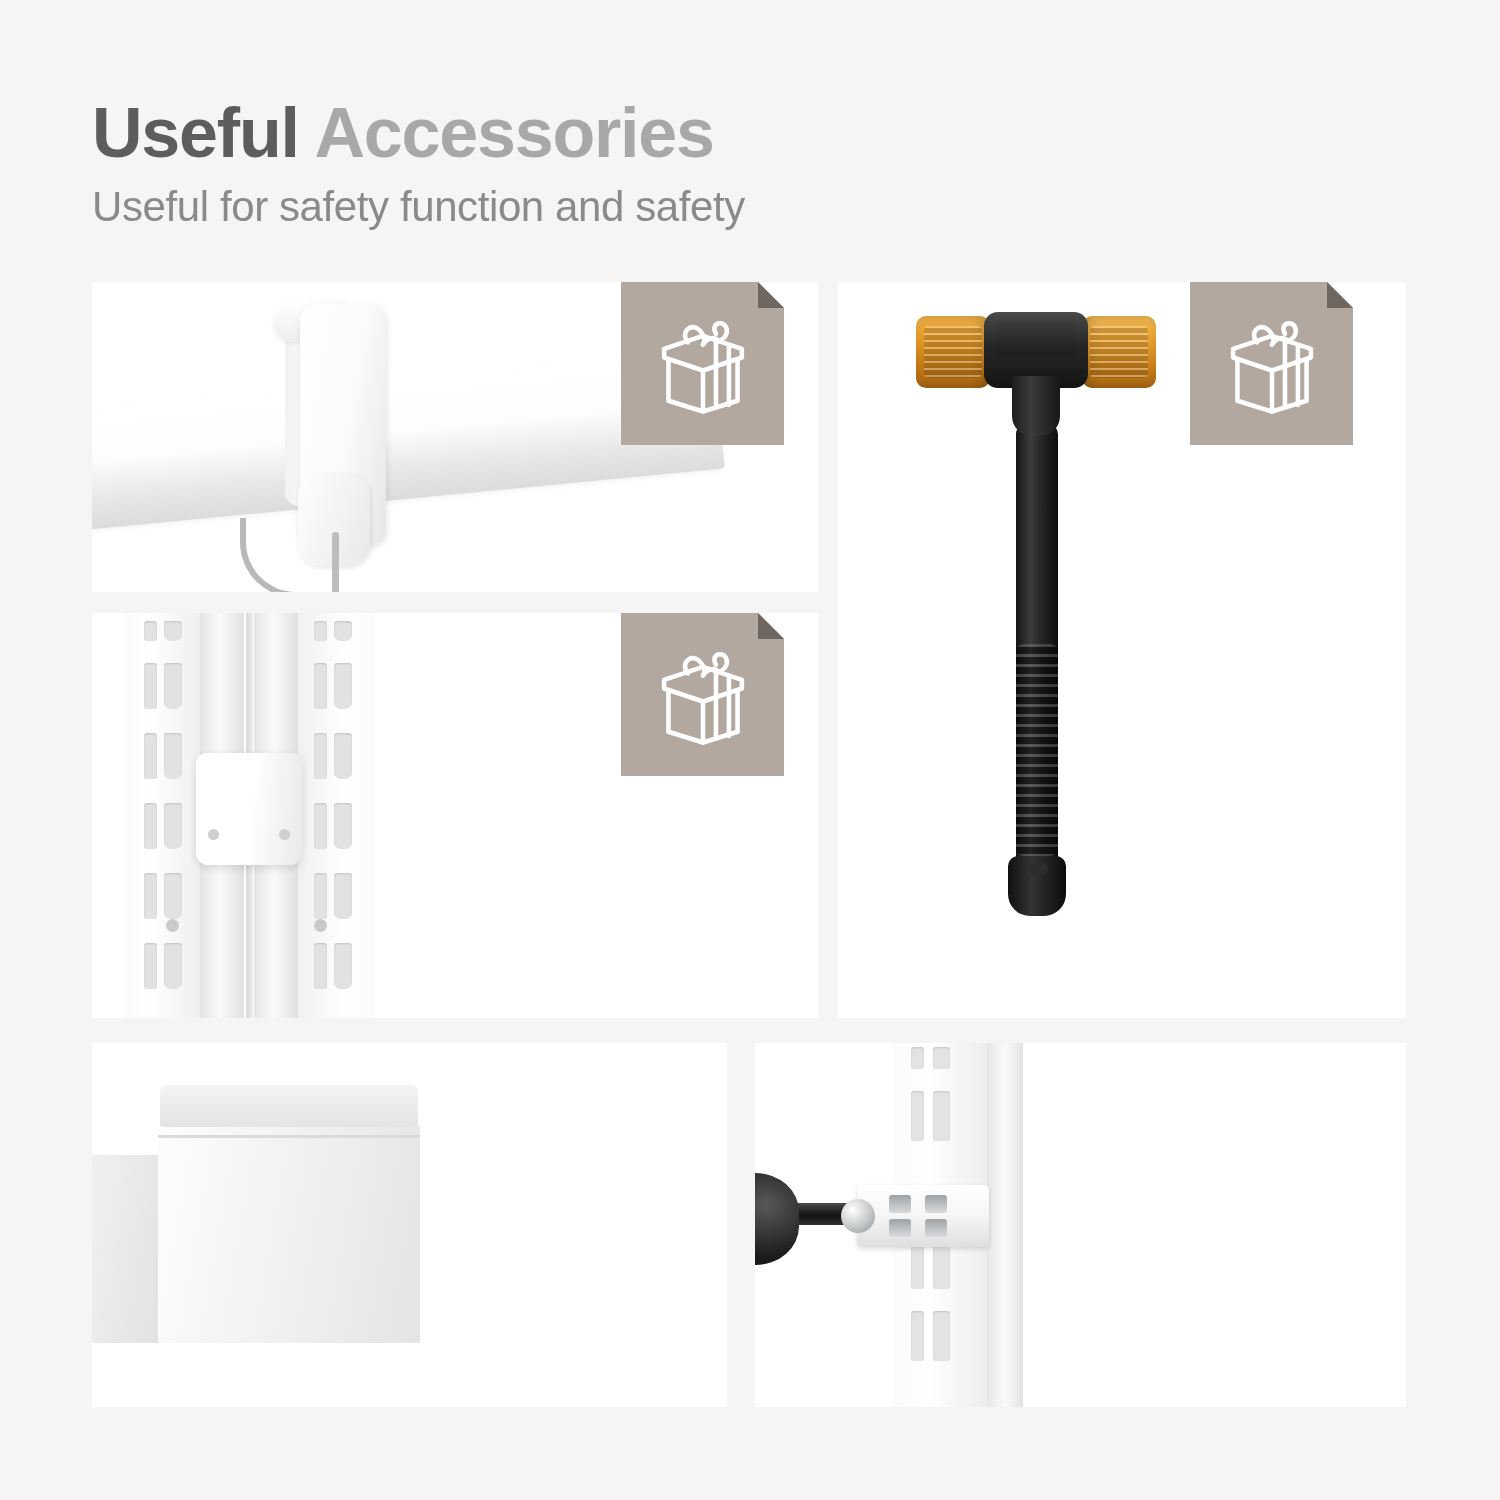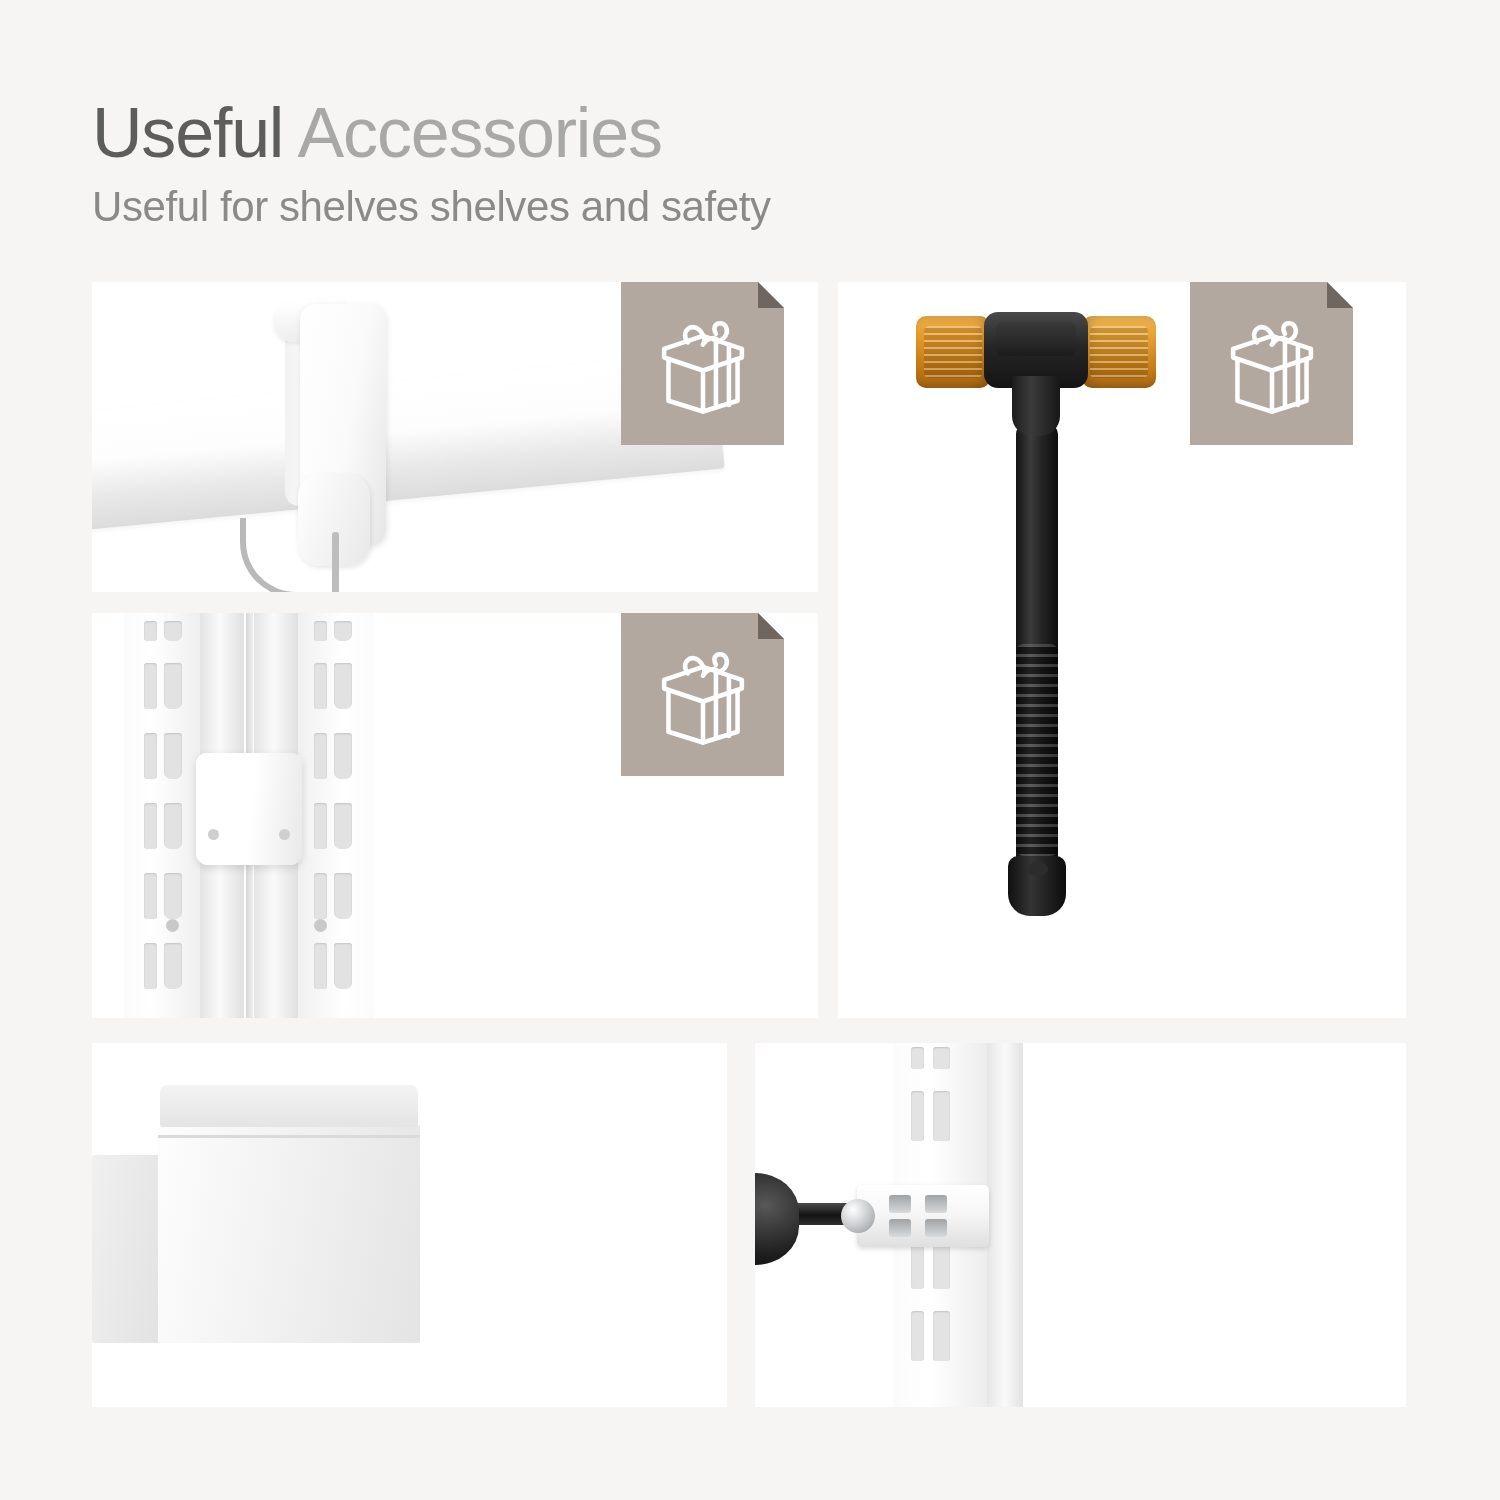--- a/index.html
+++ b/index.html
@@ -21,21 +21,21 @@
 
   
   .header {
     position: absolute;
     left: 92px;
     top: 98px;
     width: 1320px;
   }
   .title {
     font-size: 70px;
-    font-weight: 400;
+    font-weight: 700;
     letter-spacing: -1.2px;
     line-height: 1.0;
     white-space: nowrap;
   }
   .title .t-strong { color: #5d5d5d; }
   .title .t-light  { color: #a8a8a8; }
 
   .subtitle {
     margin-top: 16px;
     font-size: 42px;
@@ -388,21 +388,21 @@
 </head>
 <body>
 
 <div class="page">
 
   <div class="header">
     <div class="title">
       <span class="t-strong">Useful</span>
       <span class="t-light">Accessories</span>
     </div>
-    <div class="subtitle">Useful for shelves shelves and safety</div>
+    <div class="subtitle">Useful for safety function and safety</div>
   </div>
 
   <div class="card" id="card-chook">
 
     <div class="photo" id="photo-chook">
       <div class="beam"></div>
       <div class="hook-lip"></div>
       <div class="hook-top"></div>
       <div class="hook-body"></div>
       <div class="hook-tab"></div>

